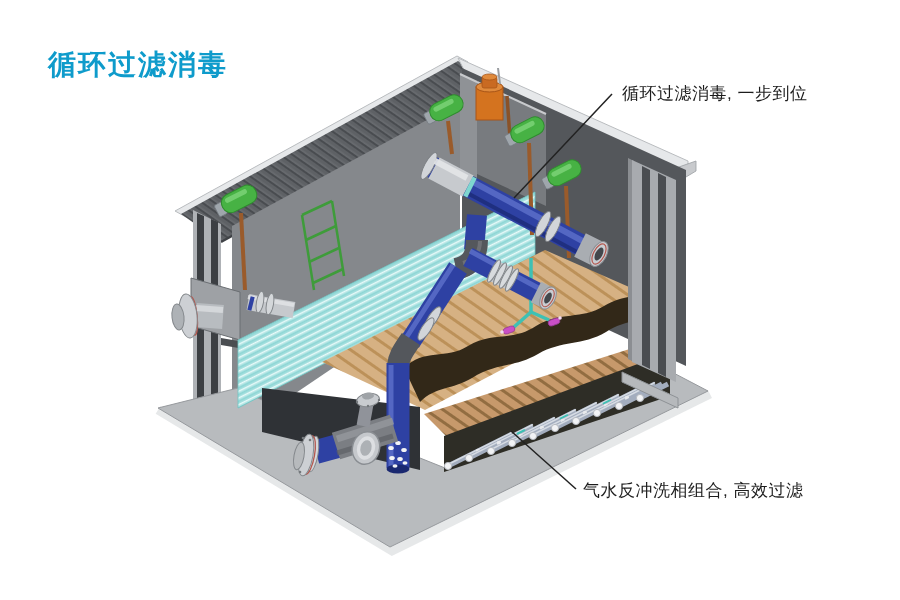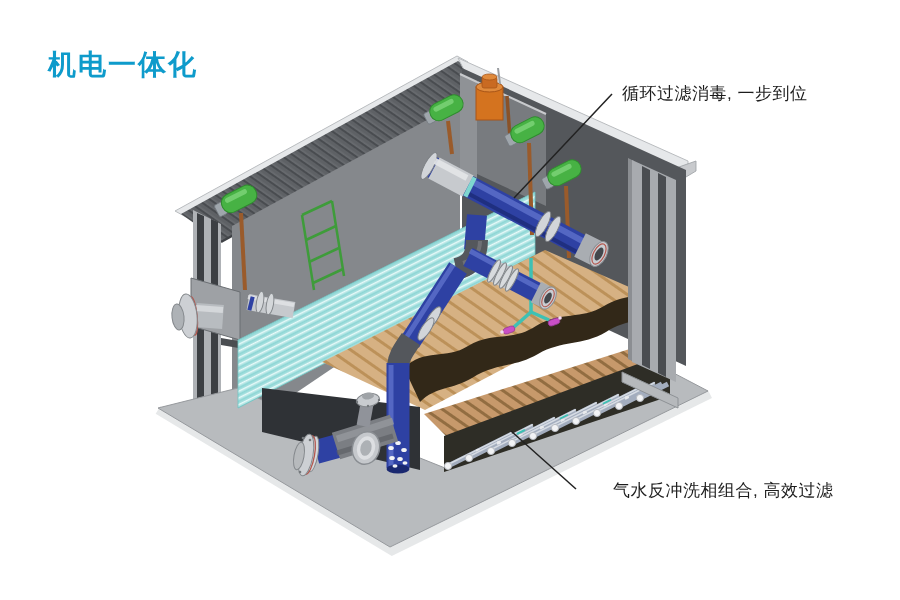--- a/index.html
+++ b/index.html
@@ -4,21 +4,21 @@
 <style>
   html,body{margin:0;padding:0;background:#fff;}
   #stage{position:relative;width:900px;height:600px;background:#fff;overflow:hidden;
          font-family:"Liberation Sans",sans-serif;}
   #scene{position:absolute;left:0;top:0;}
   .title{position:absolute;left:48px;top:46px;font-size:28px;font-weight:800;
          letter-spacing:2px;color:var(--title-blue,#0E9BCB);white-space:nowrap;}
   .ann{position:absolute;font-size:17px;font-weight:500;color:var(--annotation-black,#1C1C1C);
        white-space:nowrap;letter-spacing:0.5px;}
   .ann-top{left:622px;top:82px;}
-  .ann-bottom{left:583px;top:479px;margin-left:30px;}
+  .ann-bottom{left:583px;top:479px;}
   
   .pipe{stroke:var(--pipe-blue,#2E41A3);fill:none;}
   .pipe-hl{stroke:var(--pipe-blue-light,#5A6FC9);fill:none;opacity:.85;}
   .pipe-dk{stroke:var(--pipe-blue-dark,#1A2870);fill:none;opacity:.7;}
   .elbow{stroke:var(--elbow-gray,#54575C);fill:none;}
   .elbow-hl{stroke:#74777C;fill:none;opacity:.8;}
   .green-act{fill:var(--actuator-green,#47B244);stroke:var(--actuator-green-dark,#2F8C2E);stroke-width:1;}
   .stem{stroke:var(--stem-brown,#9A5B2B);fill:none;stroke-width:4;}
   .leader{stroke:#222;stroke-width:1.5;fill:none;}
 </style>
@@ -312,17 +312,17 @@
     <polygon points="632,160 676,180 676,382 632,362" fill="#A8ABAF"></polygon>
     <polygon points="642,166 650,170 650,369 642,365" fill="#4A4D51"></polygon>
     <polygon points="658,173 666,177 666,377 658,373" fill="#4A4D51"></polygon>
     <polygon points="622,372 678,398 678,408 622,382" fill="#B6B9BC" stroke="#8E9296" stroke-width="1"></polygon>
   </g>
 
   <line class="leader" x1="612" y1="94" x2="514" y2="198"></line>
   <line class="leader" x1="511" y1="431" x2="576" y2="489"></line>
 </svg>
 
-<div class="title">机电一体化</div>
+<div class="title">循环过滤消毒</div>
 <div class="ann ann-top">循环过滤消毒, 一步到位</div>
 <div class="ann ann-bottom">气水反冲洗相组合, 高效过滤</div>
 
 </div>
 
 </body></html>

